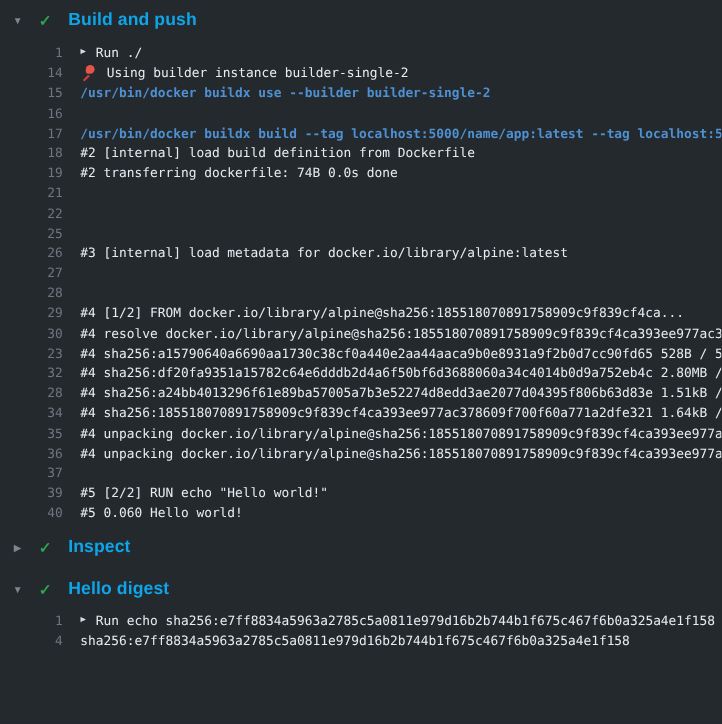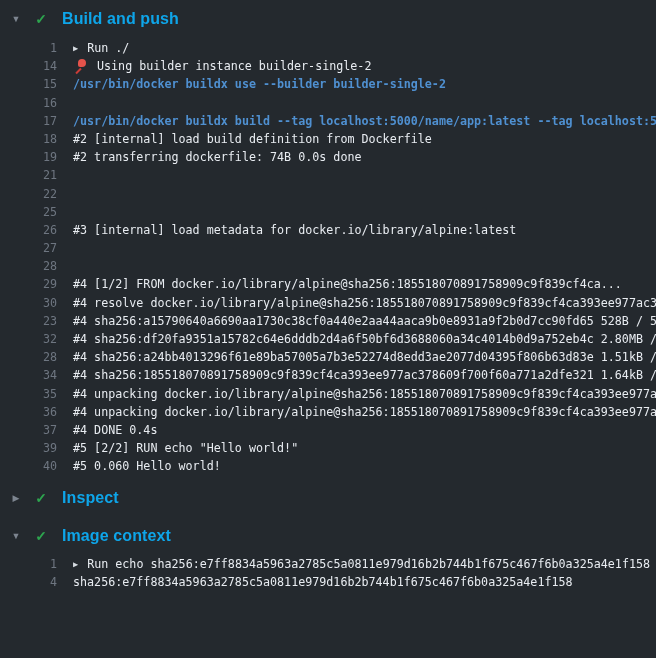--- a/index.html
+++ b/index.html
@@ -95,37 +95,37 @@
         <div class="log-line"><span class="ln">27</span></div>
         <div class="log-line"><span class="ln">28</span><span class="lt"><span></span></span></div>
         <div class="log-line"><span class="ln">29</span><span class="lt"><span>#4 [1/2] FROM docker.io/library/alpine@sha256:185518070891758909c9f839cf4ca...</span></span></div>
         <div class="log-line"><span class="ln">30</span><span class="lt"><span>#4 resolve docker.io/library/alpine@sha256:185518070891758909c9f839cf4ca393ee977ac37</span></span></div>
         <div class="log-line"><span class="ln">23</span><span class="lt"><span>#4 sha256:a15790640a6690aa1730c38cf0a440e2aa44aaca9b0e8931a9f2b0d7cc90fd65 528B / 52</span></span></div>
         <div class="log-line"><span class="ln">32</span><span class="lt"><span>#4 sha256:df20fa9351a15782c64e6dddb2d4a6f50bf6d3688060a34c4014b0d9a752eb4c 2.80MB / 2</span></span></div>
         <div class="log-line"><span class="ln">28</span><span class="lt"><span>#4 sha256:a24bb4013296f61e89ba57005a7b3e52274d8edd3ae2077d04395f806b63d83e 1.51kB / 1</span></span></div>
         <div class="log-line"><span class="ln">34</span><span class="lt"><span>#4 sha256:185518070891758909c9f839cf4ca393ee977ac378609f700f60a771a2dfe321 1.64kB / 1</span></span></div>
         <div class="log-line"><span class="ln">35</span><span class="lt"><span>#4 unpacking docker.io/library/alpine@sha256:185518070891758909c9f839cf4ca393ee977ac</span></span></div>
         <div class="log-line"><span class="ln">36</span><span class="lt"><span>#4 unpacking docker.io/library/alpine@sha256:185518070891758909c9f839cf4ca393ee977ac</span></span></div>
-        <div class="log-line"><span class="ln">37</span><span class="lt"><span>#4 DONE 0.4s</span></span></div>
+        <div class="log-line"><span class="ln">37</span></div>
         <div class="log-line"><span class="ln">39</span><span class="lt"><span>#5 [2/2] RUN echo "Hello world!"</span></span></div>
         <div class="log-line"><span class="ln">40</span><span class="lt"><span>#5 0.060 Hello world!</span></span></div>
       </div>
     </div>
     <div class="step-section">
       <div class="step-header">
         <span class="caret">▶</span>
         <span class="check">✓</span>
         <span class="step-title">Inspect</span>
       </div>
       <div class="gap"></div>
     </div>
     <div class="step-section">
       <div class="step-header">
         <span class="caret">▼</span>
         <span class="check">✓</span>
-        <span class="step-title">Image context</span>
+        <span class="step-title">Hello digest</span>
       </div>
       <div class="log-body">
         <div class="log-line"><span class="ln">1</span><span class="lt"><span class="group-toggle">▶</span><span>Run echo sha256:e7ff8834a5963a2785c5a0811e979d16b2b744b1f675c467f6b0a325a4e1f158</span></span></div>
         <div class="log-line"><span class="ln">4</span><span class="lt"><span>sha256:e7ff8834a5963a2785c5a0811e979d16b2b744b1f675c467f6b0a325a4e1f158</span></span></div>
       </div>
     </div>
   </div>
 
 </body></html>

